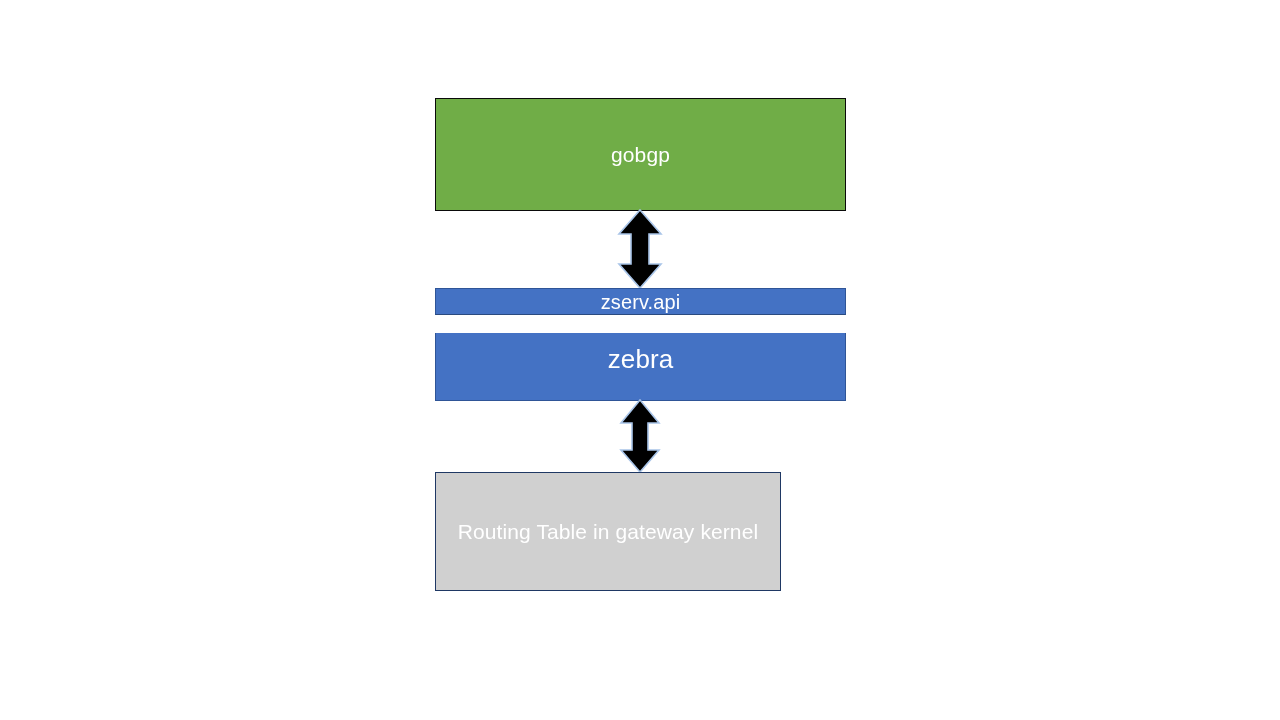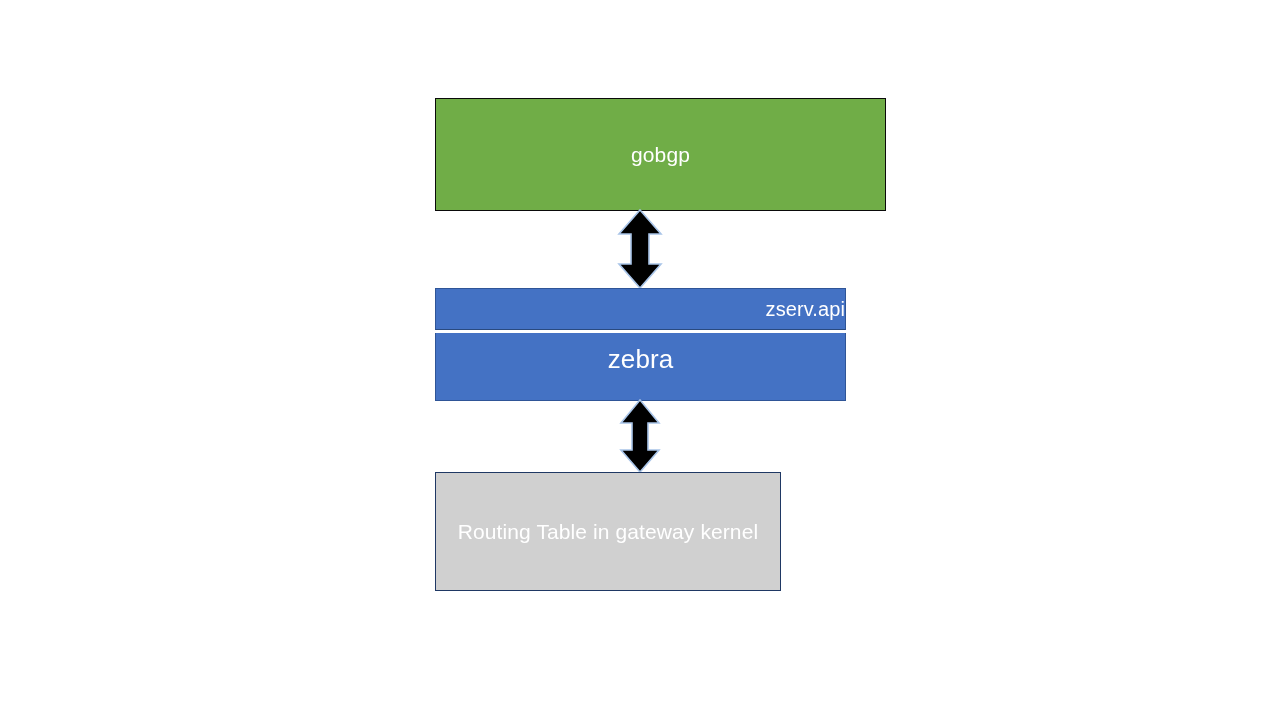--- a/index.html
+++ b/index.html
@@ -37,39 +37,38 @@
     font-weight: 400;
     letter-spacing: 0.1px;
     white-space: nowrap;
     line-height: 1;
   }
 
   
   #node-gobgp {
     left: 435px;
     top: 98px;
-    width: 451px;
+    width: 411px;
     height: 113px;
     background: #70AD47;
     border: 1.6px solid #0a0a0a;
   }
   #node-gobgp .node-label {
     font-size: 21px;
   }
 
   
   #node-zserv {
     left: 435px;
     top: 288px;
     width: 411px;
-    height: 42px;
+    height: 27px;
     background: #4472C4;
     border: 1px solid #2F5597;
     border-bottom: 1px solid #2a4a7f;
-    justify-content: flex-end;
   }
   #node-zserv .node-label {
     font-size: 20px;
   }
 
   
   #node-zebra {
     left: 435px;
     top: 333px;
     width: 411px;

